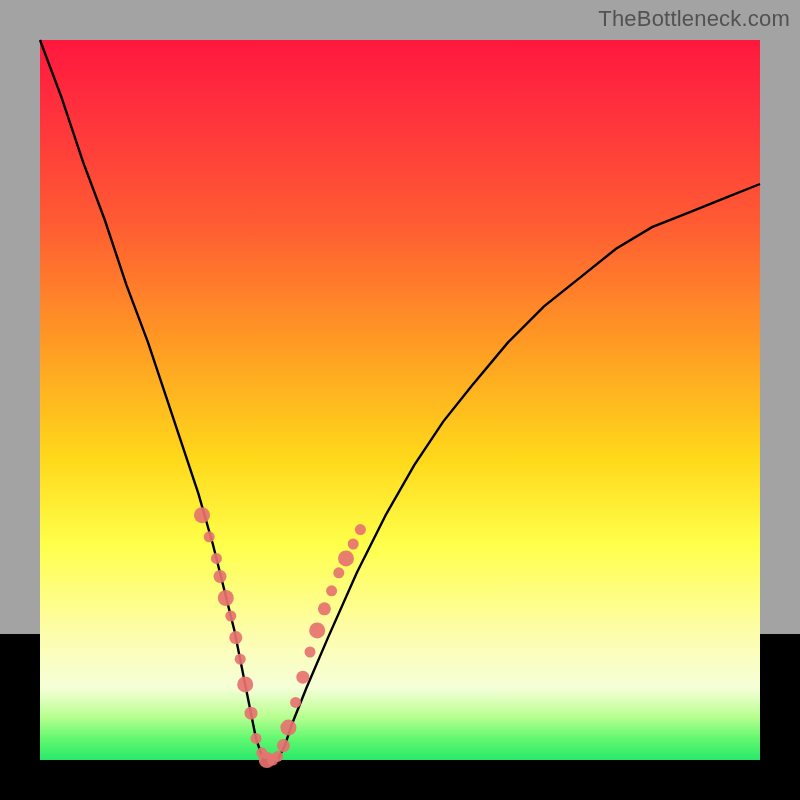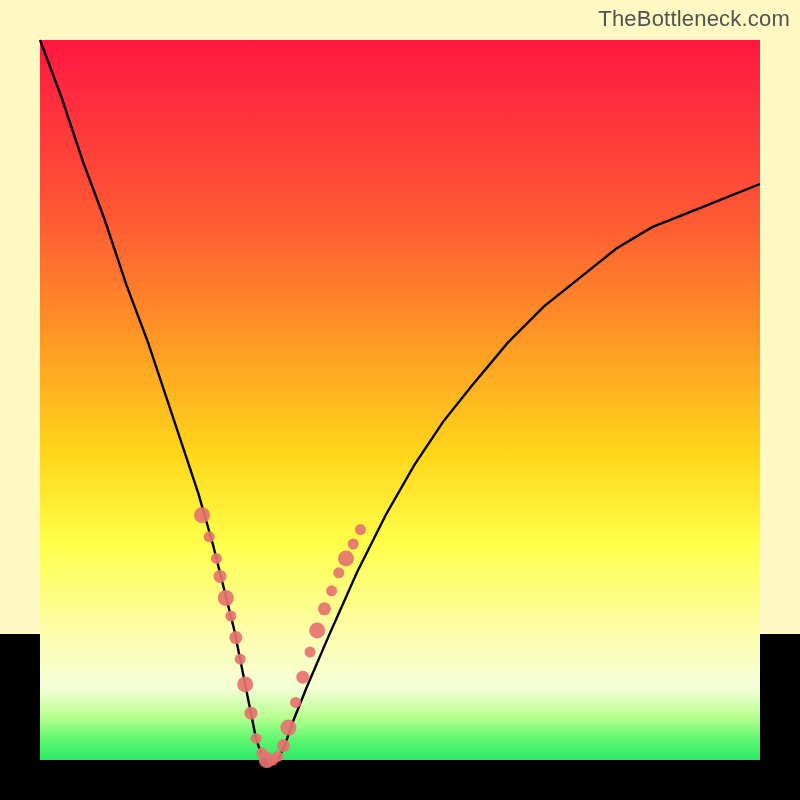--- a/index.html
+++ b/index.html
@@ -8,21 +8,21 @@
     width: 800px;
     height: 800px;
     overflow: hidden;
     background: #000;
     font-family: Arial, Helvetica, sans-serif;
   }
   .frame {
     position: relative;
     width: 800px;
     height: 634px;
-    background: #fef9c3;
+    background: #a3a3a3;
   }
   .plot-area {
     position: absolute;
     left: 40px;
     top: 40px;
     width: 720px;
     height: 720px;
     
     background: linear-gradient(
       to bottom,

